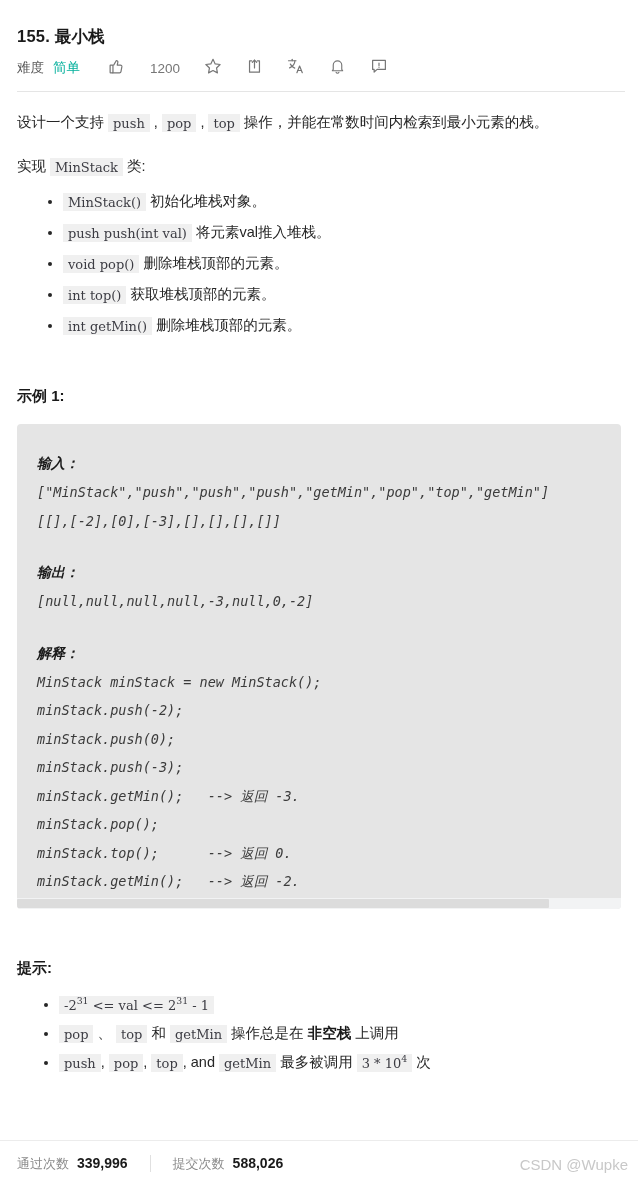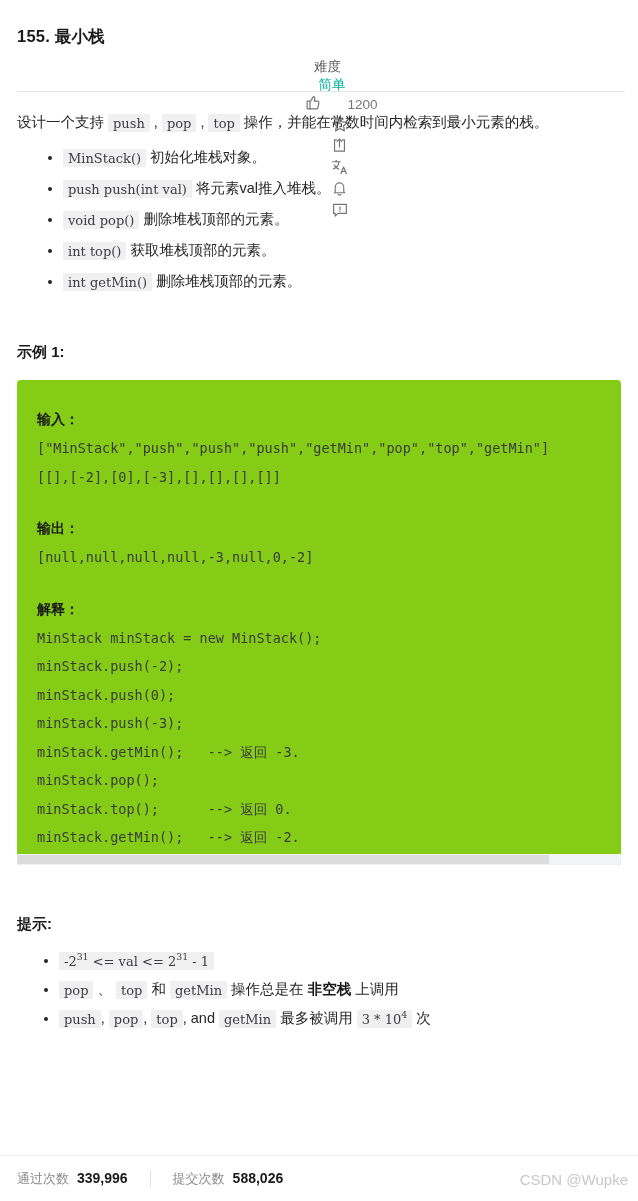--- a/index.html
+++ b/index.html
@@ -19,21 +19,20 @@
     font-weight: bold;
     color: #1a1a1a;
     padding: 26px 0 0 17px;
     letter-spacing: .2px;
   }
   .toolbar {
     display: flex;
     align-items: center;
     padding: 10px 0 0 17px;
     height: 30px;
-    flex-direction: column;
   }
   .diff-label { font-size: 13.5px; color: #3c3c4399; color: #5a5a5a; }
   .diff-value { font-size: 13.5px; margin-left: 9px; }
   .tb-item {
     display: flex;
     align-items: center;
     margin-left: 24px;
     color: #767676;
     gap: 18px;
   }
@@ -82,25 +81,26 @@
     font-weight: bold;
     color: #1a1a1a;
     margin: 48px 0 0 0;
   }
   h3.hint-head { margin-top: 50px; }
 
   
   .codeblock {
     position: relative;
     margin: 18px 0 0 0;
-    background: #84cc16;
+    background: #e5e5e5;
     border-radius: 4px;
     padding: 24px 0 10px 0;
     overflow: hidden;
     height: 485px;
+    font-style: italic;
   }
   .code-inner {
     padding: 0 20px;
     white-space: pre;
     font-family: "DejaVu Sans Mono", "Liberation Mono", monospace;
     font-size: 13.5px;
     line-height: 28.5px;
     color: #3b3b3b;
     width: 1000px;
   }
@@ -141,21 +141,21 @@
     color: #262626;
     white-space: nowrap;
   }
   ul.hints li::marker { color: #262626; font-size: 13px; }
   .bold-cn { font-weight: bold; color: #1a1a1a; }
   sup { font-size: .72em; vertical-align: super; line-height: 0; }
 
   
   .footer {
     position: absolute;
-    left: 0; right: 0; bottom: 0;
+    left: 0; right: 0; bottom: 15px;
     height: 46px;
     border-top: 1px solid #ececec;
     display: flex;
     align-items: center;
     padding-left: 17px;
   }
   .stat { display: flex; align-items: baseline; }
   .stat-label { font-size: 13px; color: #8a8a8a; }
   .stat-value { font-size: 14px; font-weight: bold; color: #1a1a1a; margin-left: 8px; }
   .stat-sep {
@@ -245,20 +245,21 @@
       </div>
     </div>
 
     <div class="divider"></div>
   </div>
 
   <div class="content">
 
     <p class="para"><span>设计一个支持 </span><code class="chip">push</code><span> , </span><code class="chip">pop</code><span> , </span><code class="chip">top</code><span> 操作，并能在常数时间内检索到最小元素的栈。</span></p>
 
+    <p class="para"><span>实现 </span><code class="chip">MinStack</code><span> 类:</span></p>
 
     <ul class="methods">
       <li><code class="chip">MinStack()</code><span> 初始化堆栈对象。</span></li>
       <li><code class="chip">push push(int val)</code><span> 将元素val推入堆栈。</span></li>
       <li><code class="chip">void pop()</code><span> 删除堆栈顶部的元素。</span></li>
       <li><code class="chip">int top()</code><span> 获取堆栈顶部的元素。</span></li>
       <li><code class="chip">int getMin()</code><span> 删除堆栈顶部的元素。</span></li>
     </ul>
 
     <h3 class="section">示例 1:</h3>

